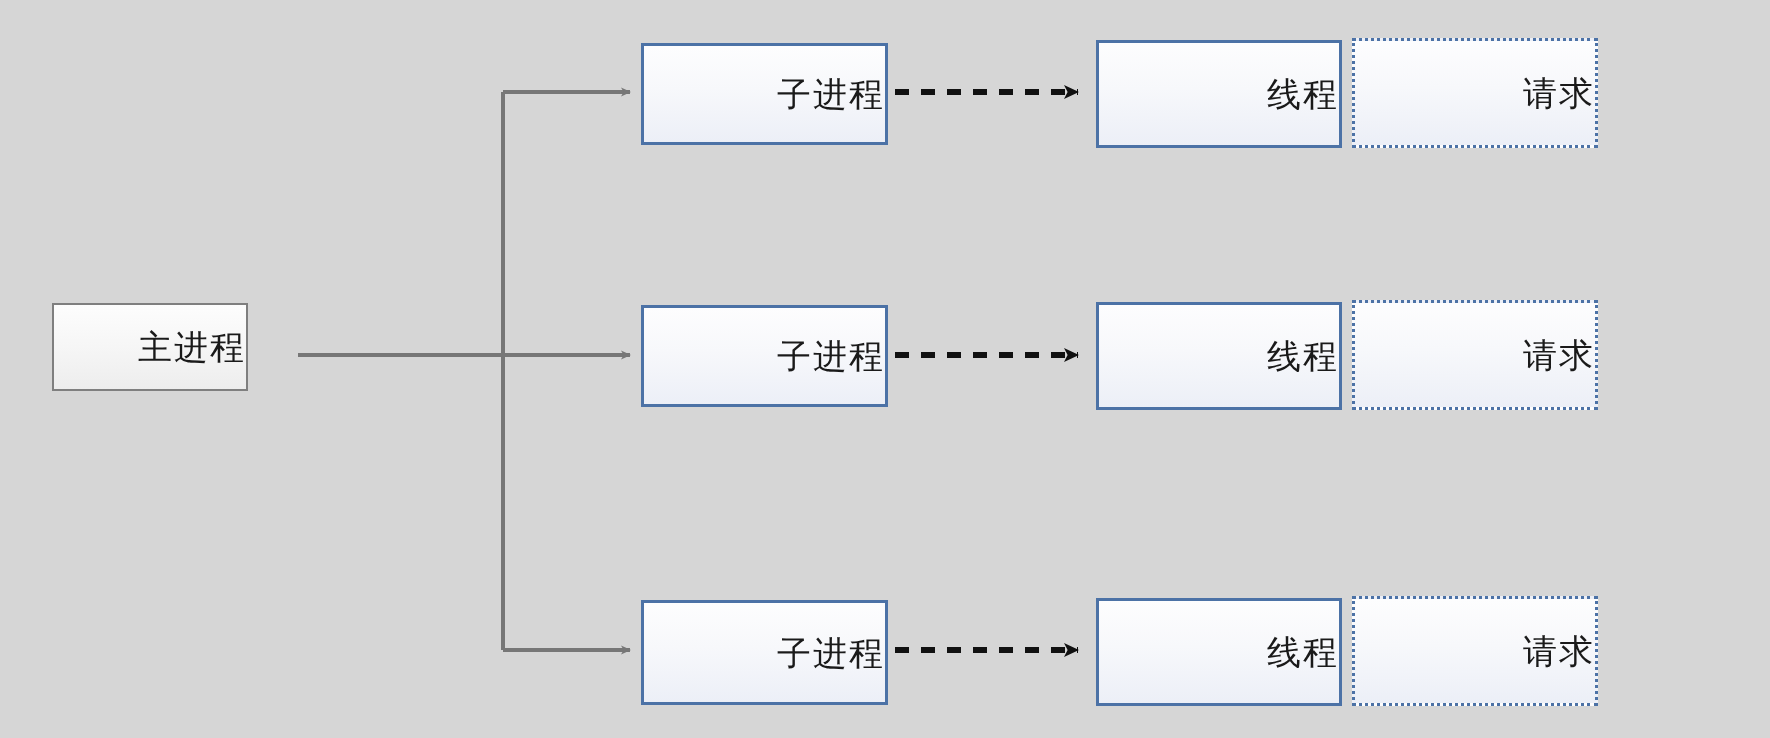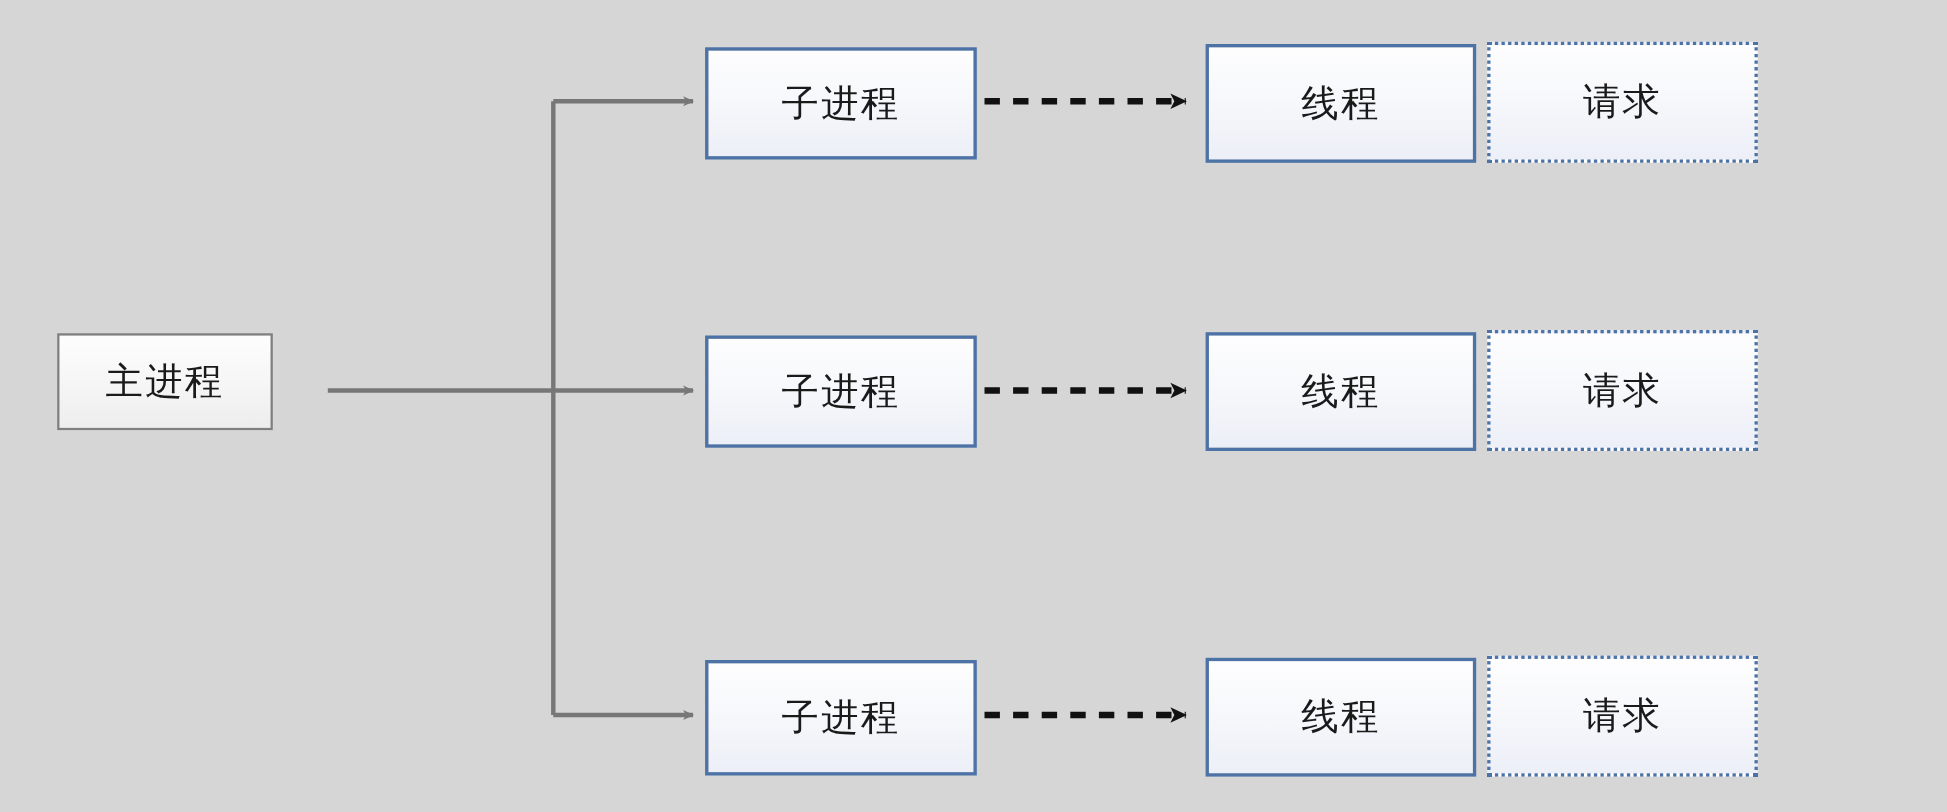--- a/index.html
+++ b/index.html
@@ -23,21 +23,21 @@
     top: 0;
     width: 1770px;
     height: 738px;
     pointer-events: none;
   }
   .node {
     position: absolute;
     box-sizing: border-box;
     display: flex;
     align-items: center;
-    justify-content: center;
+    justify-content: flex-end;
     font-size: 34px;
     line-height: 1;
     color: #1a1a1a;
     letter-spacing: 2px;
     background: linear-gradient(180deg, #fdfdfe 0%, #f7f8fb 45%, #eceff7 100%);
   }
   .node-root {
     border: 2px solid #7f7f7f;
     background: linear-gradient(180deg, #fdfdfd 0%, #f6f6f6 50%, #ededed 100%);
   }

